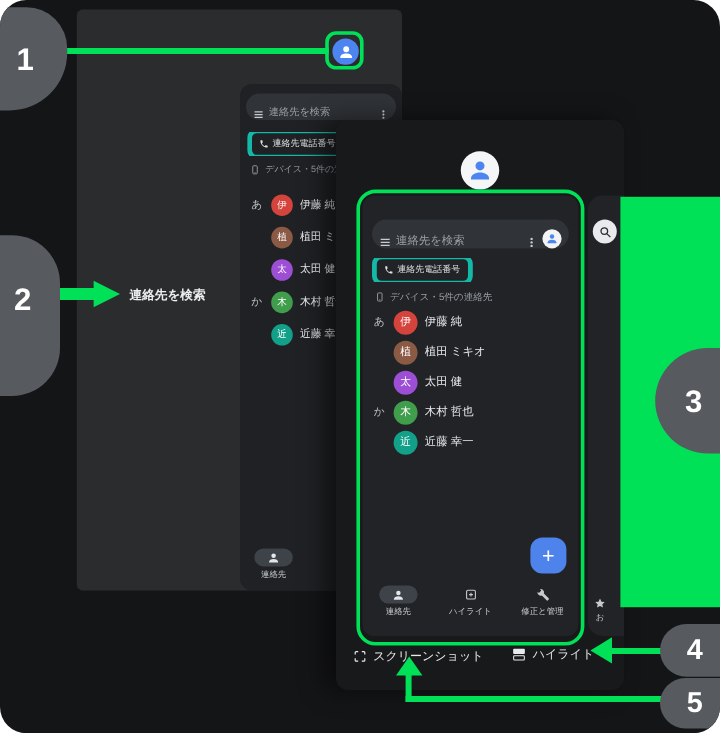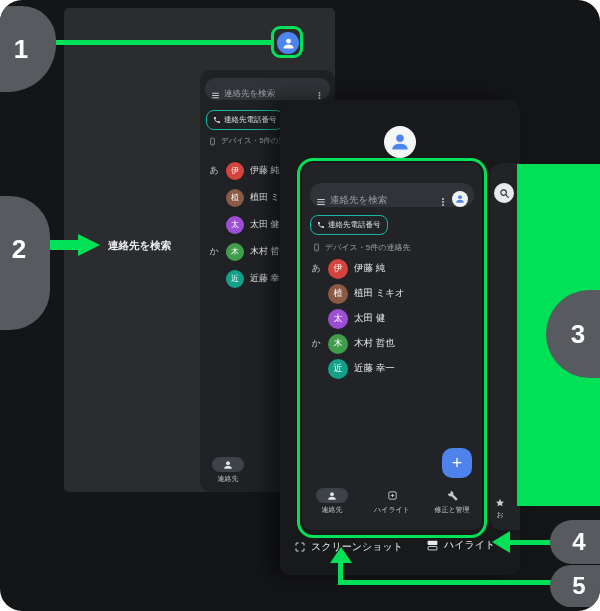--- a/index.html
+++ b/index.html
@@ -11,21 +11,21 @@
   .clear-all{position:absolute;left:108px;top:239px;font-size:10.5px;font-weight:bold;color:#eceef0;z-index:2;cursor:pointer;}
   .appicon-a{position:absolute;left:277px;top:32px;width:22px;height:22px;border-radius:50%;background:#4c85f0;color:#fff;display:flex;align-items:center;justify-content:center;z-index:3;}
 
   
   .card{background:#1f2124;border-radius:10px;overflow:hidden;position:absolute;}
   .card-a{left:200px;top:70px;width:135px;height:422px;z-index:2;}
   .searchbar{position:absolute;display:flex;align-items:flex-end;gap:4px;background:#303337;border-radius:13px;padding:0 6px;color:#c8cccf;}
   .searchbar .sb-text{flex:1;color:#9aa0a6;white-space:nowrap;overflow:hidden;}
   .sb-a{left:5px;right:5px;top:8px;height:22px;font-size:8.5px;}
   .sb-b{left:8px;right:8px;top:20px;height:24px;font-size:9.5px;}
-  .chip{display:inline-flex;align-items:center;gap:3px;border:1px solid #14b8a6;border-radius:8px;height:18px;padding:0 6px;color:#dfe1e4;font-size:7.5px;white-space:nowrap;flex:0 0 auto;background:transparent;}
+  .chip{display:inline-flex;align-items:center;gap:3px;border:4px solid #14b8a6;border-radius:8px;height:18px;padding:0 6px;color:#dfe1e4;font-size:7.5px;white-space:nowrap;flex:0 0 auto;background:transparent;}
   .chiprow{position:absolute;display:flex;gap:4px;overflow:hidden;height:20px;align-items:center;}
   .devrow{position:absolute;display:flex;align-items:center;gap:4px;color:#9aa0a6;font-size:7.5px;}
   .crow{position:absolute;left:8px;right:0;height:25px;display:flex;align-items:center;gap:6px;}
   .letter{width:12px;font-size:9px;color:#bdc1c6;text-align:center;flex:0 0 auto;}
   .avatar{width:20px;height:20px;border-radius:50%;color:#fff;font-size:9px;display:flex;align-items:center;justify-content:center;flex:0 0 auto;}
   .card-a .avatar{width:18px;height:18px;font-size:8px;}
   .cname{font-size:9.5px;color:#e6e8ea;white-space:nowrap;}
   .card-a .cname{font-size:9px;}
   .nav-a{position:absolute;left:6px;bottom:8px;width:44px;display:flex;flex-direction:column;align-items:center;gap:2px;}
   .pill{width:32px;height:15px;border-radius:8px;background:#3e434a;display:flex;align-items:center;justify-content:center;color:#e3e5e8;}

